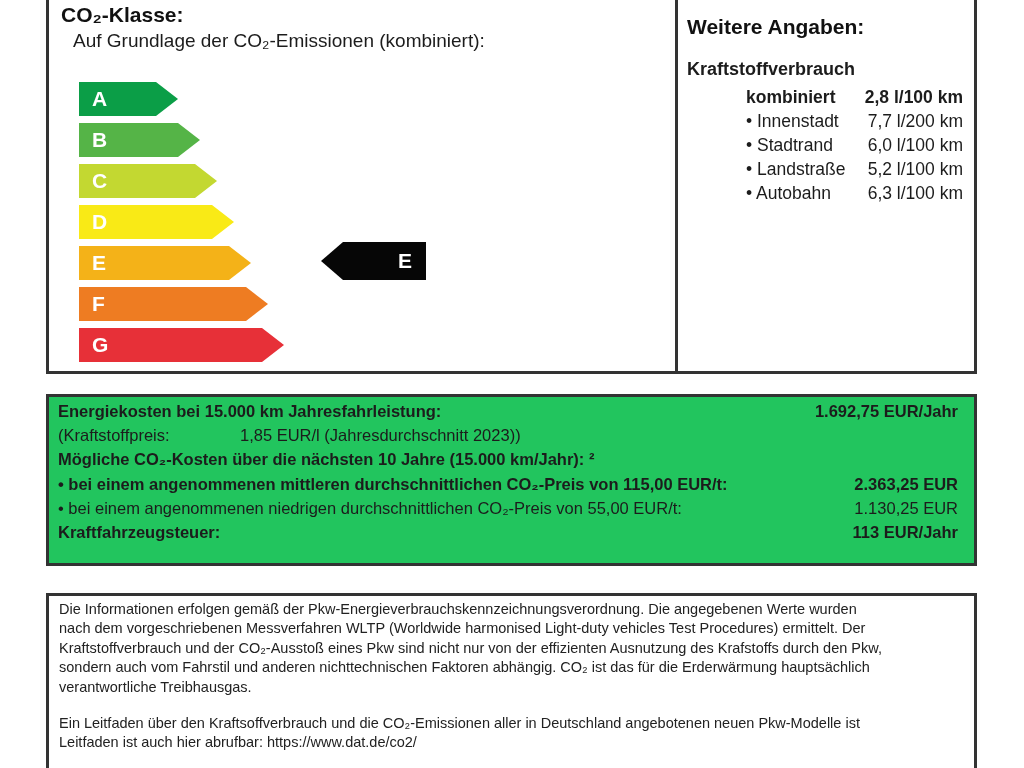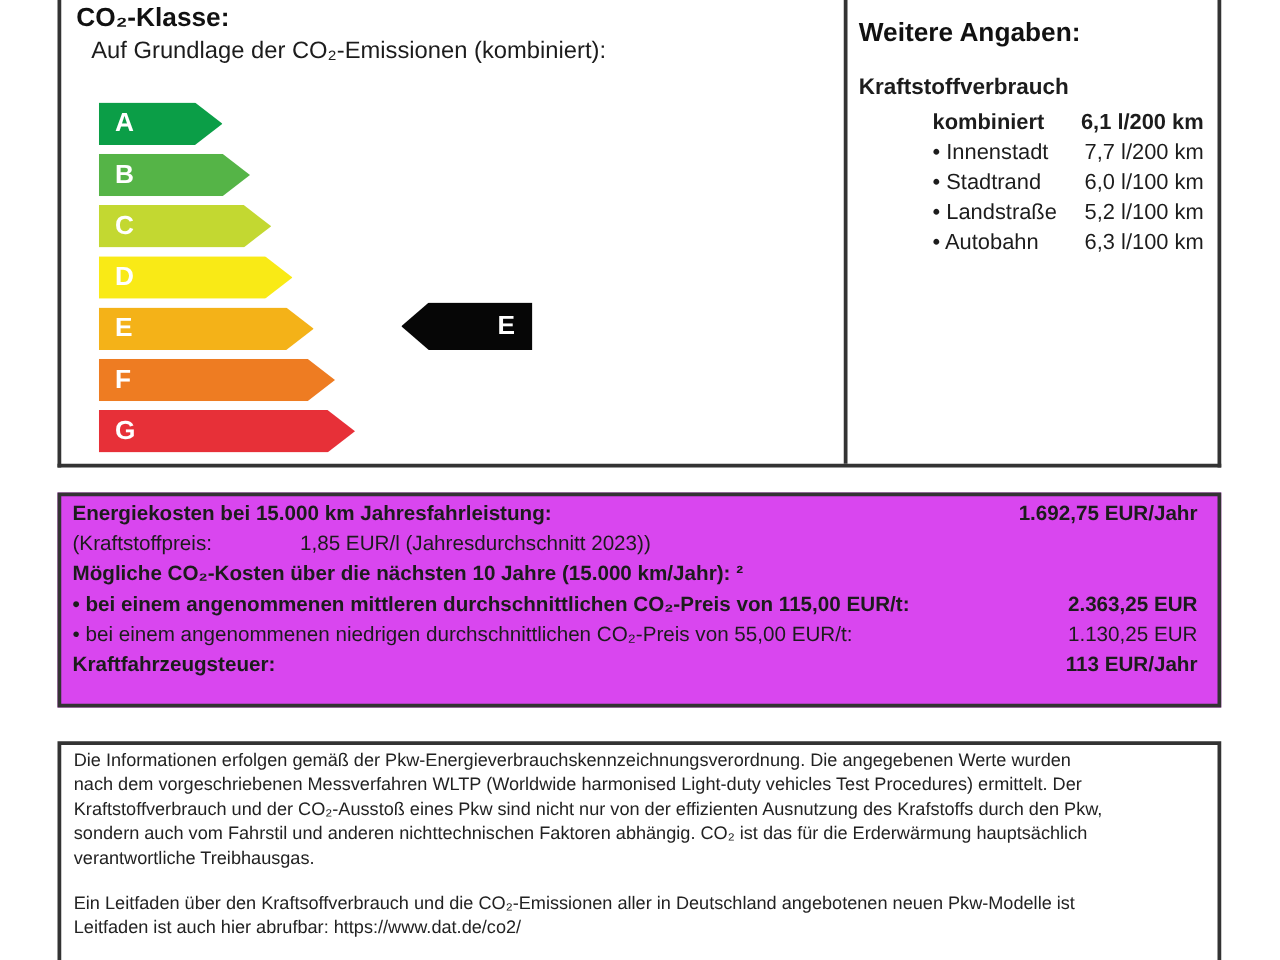--- a/index.html
+++ b/index.html
@@ -38,21 +38,21 @@
   
   .details-panel{position:absolute; left:629px; top:0; width:299px; height:100%;}
   .details-title{position:absolute; left:9px; top:18px; font-size:21px; font-weight:bold; color:#111; white-space:nowrap;}
   .consumption-heading{position:absolute; left:9px; top:62px; font-size:18px; font-weight:bold; white-space:nowrap;}
   .consumption-rows{position:absolute; left:24px; top:88px; right:14px;margin-left:44px;}
   .cons-row{display:flex; justify-content:space-between; height:24px; line-height:24px; font-size:17.5px; white-space:nowrap;}
   .cons-row.bold{font-weight:bold;}
   
   .costs-box{
     position:absolute; left:46px; top:394px; width:931px; height:172px;
-    border:3px solid #333; box-sizing:border-box; background:#d946ef;
+    border:3px solid #333; box-sizing:border-box; background:#22c55e;
     padding:2px 16px 0 9px;
   }
   .cost-row{display:flex; justify-content:space-between; height:24.2px; line-height:24.2px; font-size:16.5px; white-space:nowrap;}
   .cost-row.bold{font-weight:bold;}
   .cost-left{position:relative; flex:1;}
   .cost-tab2{position:absolute; left:182px; top:0; white-space:nowrap;}
   .cost-value{text-align:right;}
   
   .legal-box{
     position:absolute; left:46px; top:593px; width:931px; height:185px;
@@ -85,21 +85,21 @@
     </div>
 
     <div class="panel-divider"></div>
 
     <div class="details-panel">
       <div class="details-title">Weitere Angaben:</div>
       <div class="consumption-heading">Kraftstoffverbrauch</div>
       <div class="consumption-rows" id="consumption-rows">
           <div class="cons-row bold">
             <span>kombiniert</span>
-            <span>6,1 l/200 km</span>
+            <span>2,8 l/100 km</span>
           </div>
           <div class="cons-row">
             <span>• Innenstadt</span>
             <span>7,7 l/200 km</span>
           </div>
           <div class="cons-row">
             <span>• Stadtrand</span>
             <span>6,0 l/100 km</span>
           </div>
           <div class="cons-row">

